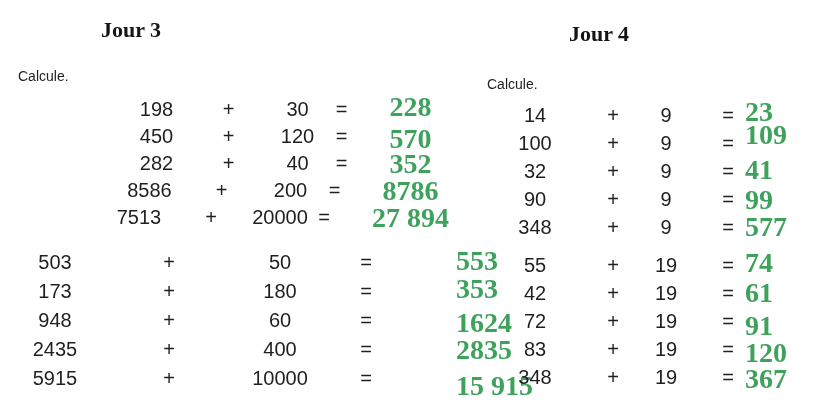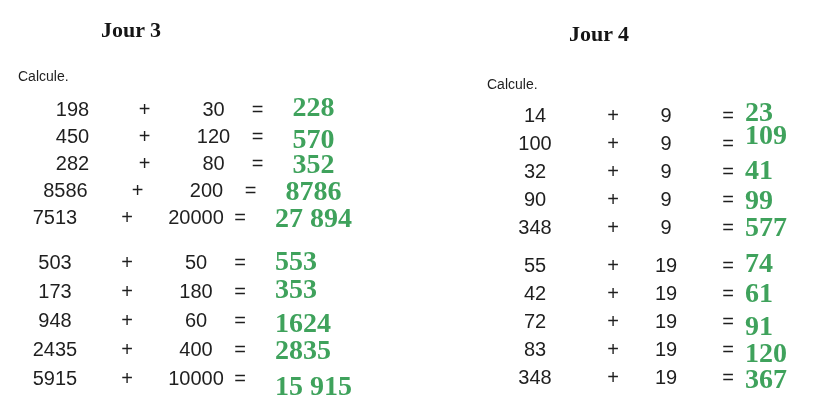--- a/index.html
+++ b/index.html
@@ -40,33 +40,33 @@
   .table { position: absolute; }
   #table-left  { left: 18px;  top: 96px; }
   #table-right { left: 487px; top: 101px; }
 
   .row {
     display: flex;
     align-items: center;
     font-size: 20px;
   }
   #table-left .group-1 .row { height: 27px; justify-content: center; }
-  #table-left .group-2 .row { height: 29px; }
+  #table-left .group-2 .row { height: 29px; gap: 42px; }
   #table-left .group-2      { margin-top: 17px; }
   #table-right .row         { height: 28px; }
   #table-right .group-2     { margin-top: 10px; }
 
   .cell { display: inline-block; text-align: center; white-space: nowrap; }
 
   
   #table-left .a  { width: 74px; }
   #table-left .op { width: 70px; }
   #table-left .b  { width: 68px; }
   #table-left .eq { width: 20px; }
-  #table-left .ans { margin-left: 25px; }
+  #table-left .ans { margin-left: 38px; }
 
   
   #table-right .a  { width: 96px; }
   #table-right .op { width: 60px; }
   #table-right .b  { width: 46px; }
   #table-right .eq { width: 28px; margin-left: 25px; }
   #table-right .ans { margin-left: 3px; }
 
   .ans {
     position: relative;
@@ -115,21 +115,21 @@
     <div class="row">
       <span class="cell a">450</span>
       <span class="cell op">+</span>
       <span class="cell b">120</span>
       <span class="cell eq">=</span>
       <span class="cell ans">570</span>
     </div>
     <div class="row">
       <span class="cell a">282</span>
       <span class="cell op">+</span>
-      <span class="cell b">80</span>
+      <span class="cell b">40</span>
       <span class="cell eq">=</span>
       <span class="cell ans">352</span>
     </div>
     <div class="row">
       <span class="cell a">8586</span>
       <span class="cell op">+</span>
       <span class="cell b">200</span>
       <span class="cell eq">=</span>
       <span class="cell ans">8786</span>
     </div>

